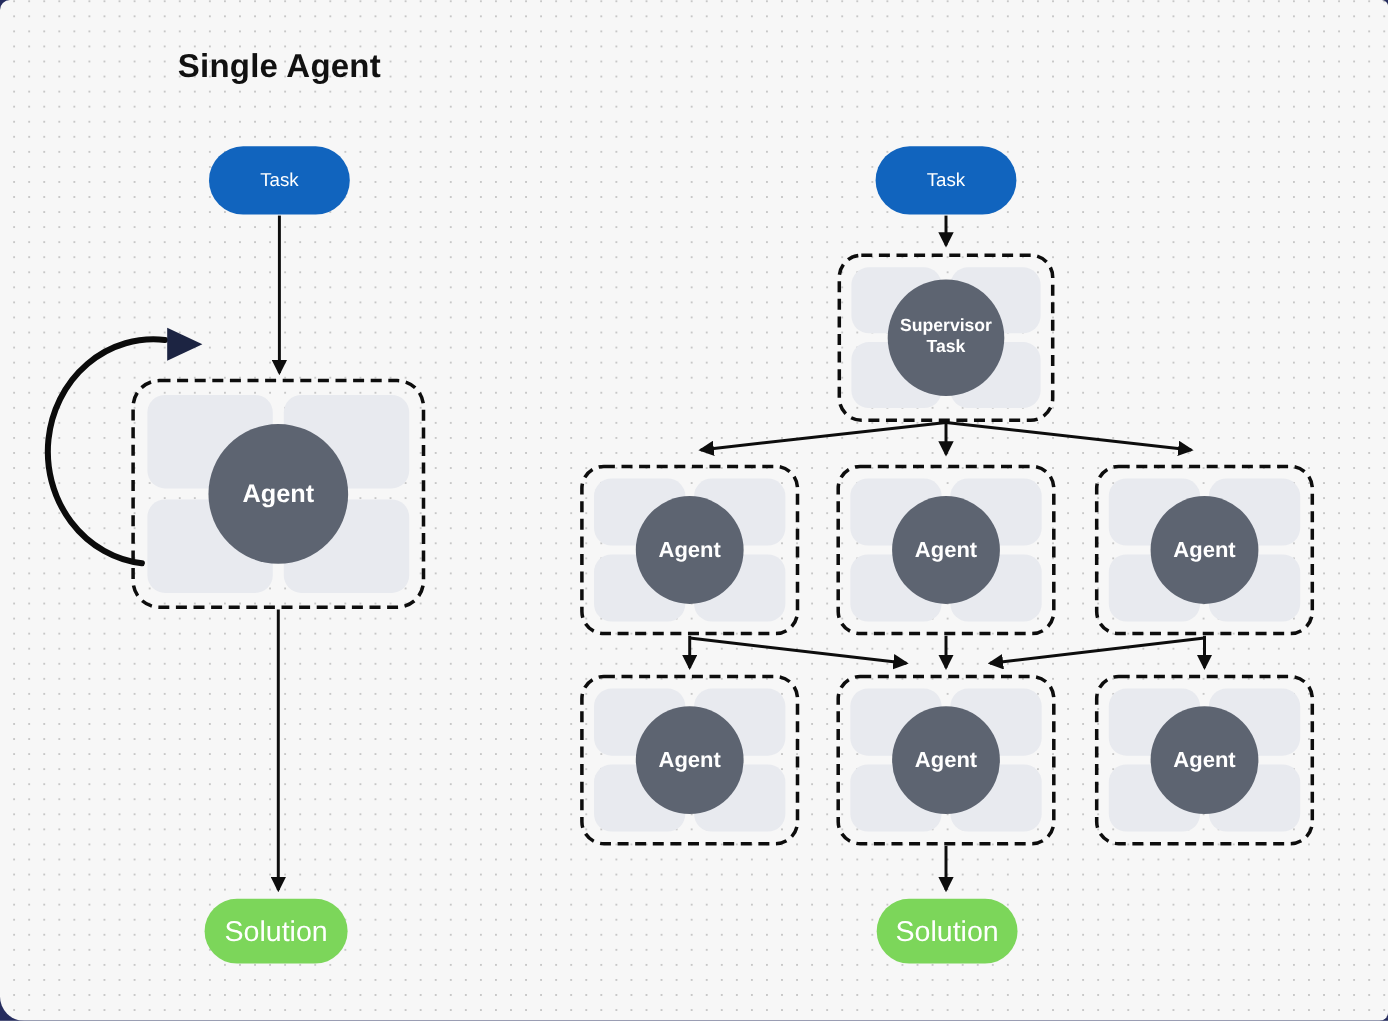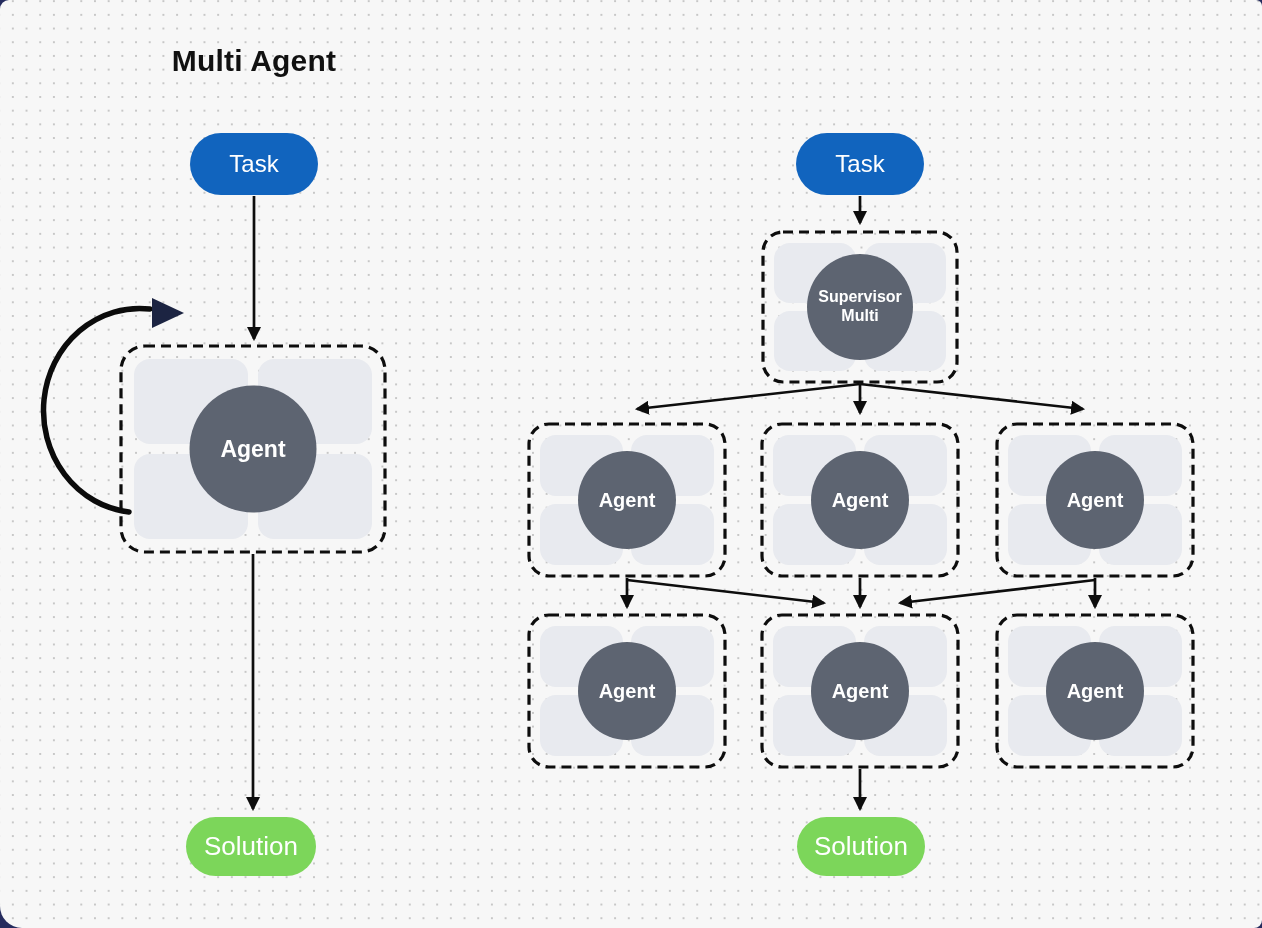--- a/index.html
+++ b/index.html
@@ -26,21 +26,21 @@
     font-weight:bold;
     color:#111111;
     letter-spacing:0.2px;
     white-space:nowrap;
   }
   .pill{
     position:absolute;
     border-radius:31px;
     display:flex;align-items:center;justify-content:center;
     color:#FFFFFF;
-    font-size:24px;
+    font-size:17px;
     font-weight:400;
   }
   .pill.task{background:#1164BE;}
   .pill.solution{background:#7CD65A;}
   .box{position:absolute;}
   .tiles{
     position:absolute;inset:0;
     display:grid;
     grid-template-columns:1fr 1fr;
     grid-template-rows:1fr 1fr;
@@ -62,21 +62,21 @@
   svg.overlay{
     position:absolute;inset:0;
     pointer-events:none;
   }
 </style>
 </head>
 <body>
 
 <div class="canvas">
 
-  <div class="title" style="left:254px;top:44px;">Multi Agent</div>
+  <div class="title" style="left:254px;top:44px;">Single Agent</div>
 
   <div class="pill task" style="left:190px;top:133px;width:128px;height:62px;">
     <span>Task</span>
   </div>
 
   <div class="box big" style="left:121px;top:346px;width:264px;height:206px;">
     <div class="tiles">
       <div class="tile"></div>
       <div class="tile"></div>
       <div class="tile"></div>
@@ -96,21 +96,21 @@
   </div>
 
   <div class="box small supervisor" style="left:763px;top:232px;width:194px;height:150px;">
     <div class="tiles">
       <div class="tile"></div>
       <div class="tile"></div>
       <div class="tile"></div>
       <div class="tile"></div>
     </div>
     <div class="circle">
-      <span>Supervisor Multi</span>
+      <span>Supervisor Task</span>
     </div>
   </div>
 
   <div class="box small" style="left:529px;top:424px;width:196px;height:152px;">
     <div class="tiles">
       <div class="tile"></div>
       <div class="tile"></div>
       <div class="tile"></div>
       <div class="tile"></div>
     </div>

